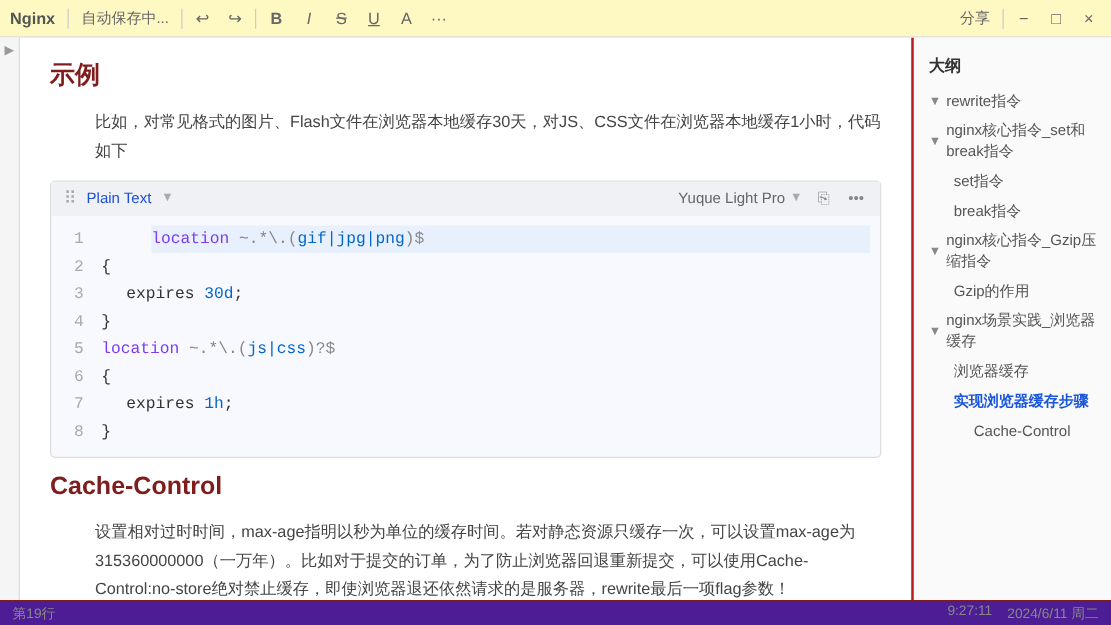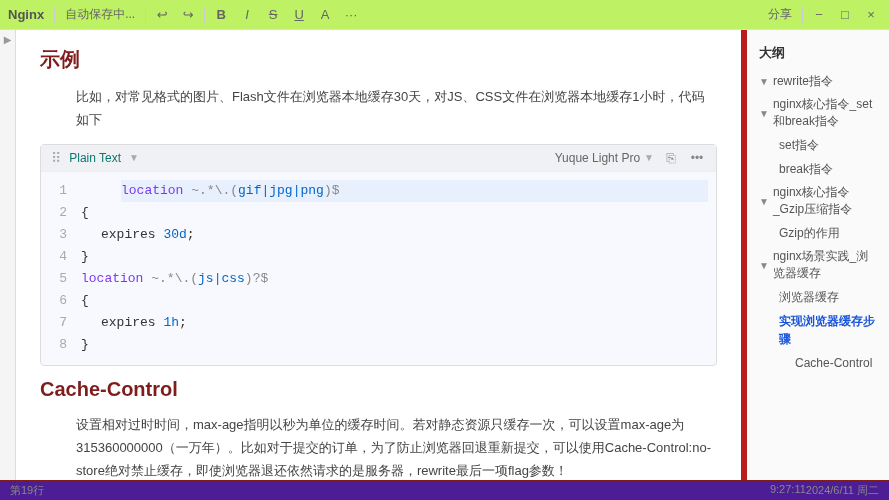--- a/index.html
+++ b/index.html
@@ -13,21 +13,21 @@
       overflow: hidden;
       display: flex;
       flex-direction: column;
     }
 
     
     .toolbar {
       display: flex;
       align-items: center;
       padding: 4px 8px;
-      background: #bef264;
+      background: #fef9c3;
       border-bottom: 1px solid #ddd;
       gap: 6px;
       flex-shrink: 0;
       justify-content: flex-end;
     }
     .toolbar-logo {
       font-size: 13px;
       font-weight: bold;
       color: #555;
       margin-right: 4px;
@@ -119,21 +119,21 @@
     .code-header {
       display: flex;
       align-items: center;
       justify-content: space-between;
       padding: 4px 10px;
       border-bottom: 1px solid #eee;
       background: #f0f1f5;
     }
     .code-lang {
       font-size: 12px;
-      color: #0f766e;
+      color: #1d4ed8;
     }
     .code-theme {
       font-size: 12px;
       color: #666;
       display: flex;
       align-items: center;
       gap: 4px;
       cursor: pointer;
     }
     .code-action-icon {
@@ -171,22 +171,22 @@
     .kw { color: #7c3aed; } 
     .rx { color: #0066cc; } 
     .punc { color: #333; }
     .line-highlight {
       background: #e8f0fe;
       margin-left: 40px;
     }
 
     
     .right-sidebar {
-      width: 148px;
-      border-left: 6px solid #b91c1c;
+      width: 160px;
+      border-left: 2px solid #b91c1c;
       background: #fafafa;
       overflow-y: auto;
       padding: 10px 0;
       flex-shrink: 0;
     }
     .sidebar-title {
       font-size: 13px;
       font-weight: bold;
       color: #333;
       padding: 4px 12px 8px 12px;
@@ -351,17 +351,17 @@
       <div class="sidebar-item" style="padding-left:28px;">Cache-Control</div>
 
     </div>
 
   </div>
 
 </div>
 
 <div class="status-bar">
   <span>第19行</span>
-  <div style="display:flex;">
+  <div style="display:flex;gap:12px;">
     <span>9:27:11</span>
     <span>2024/6/11 周二</span>
   </div>
 </div>
 
 </body></html>

